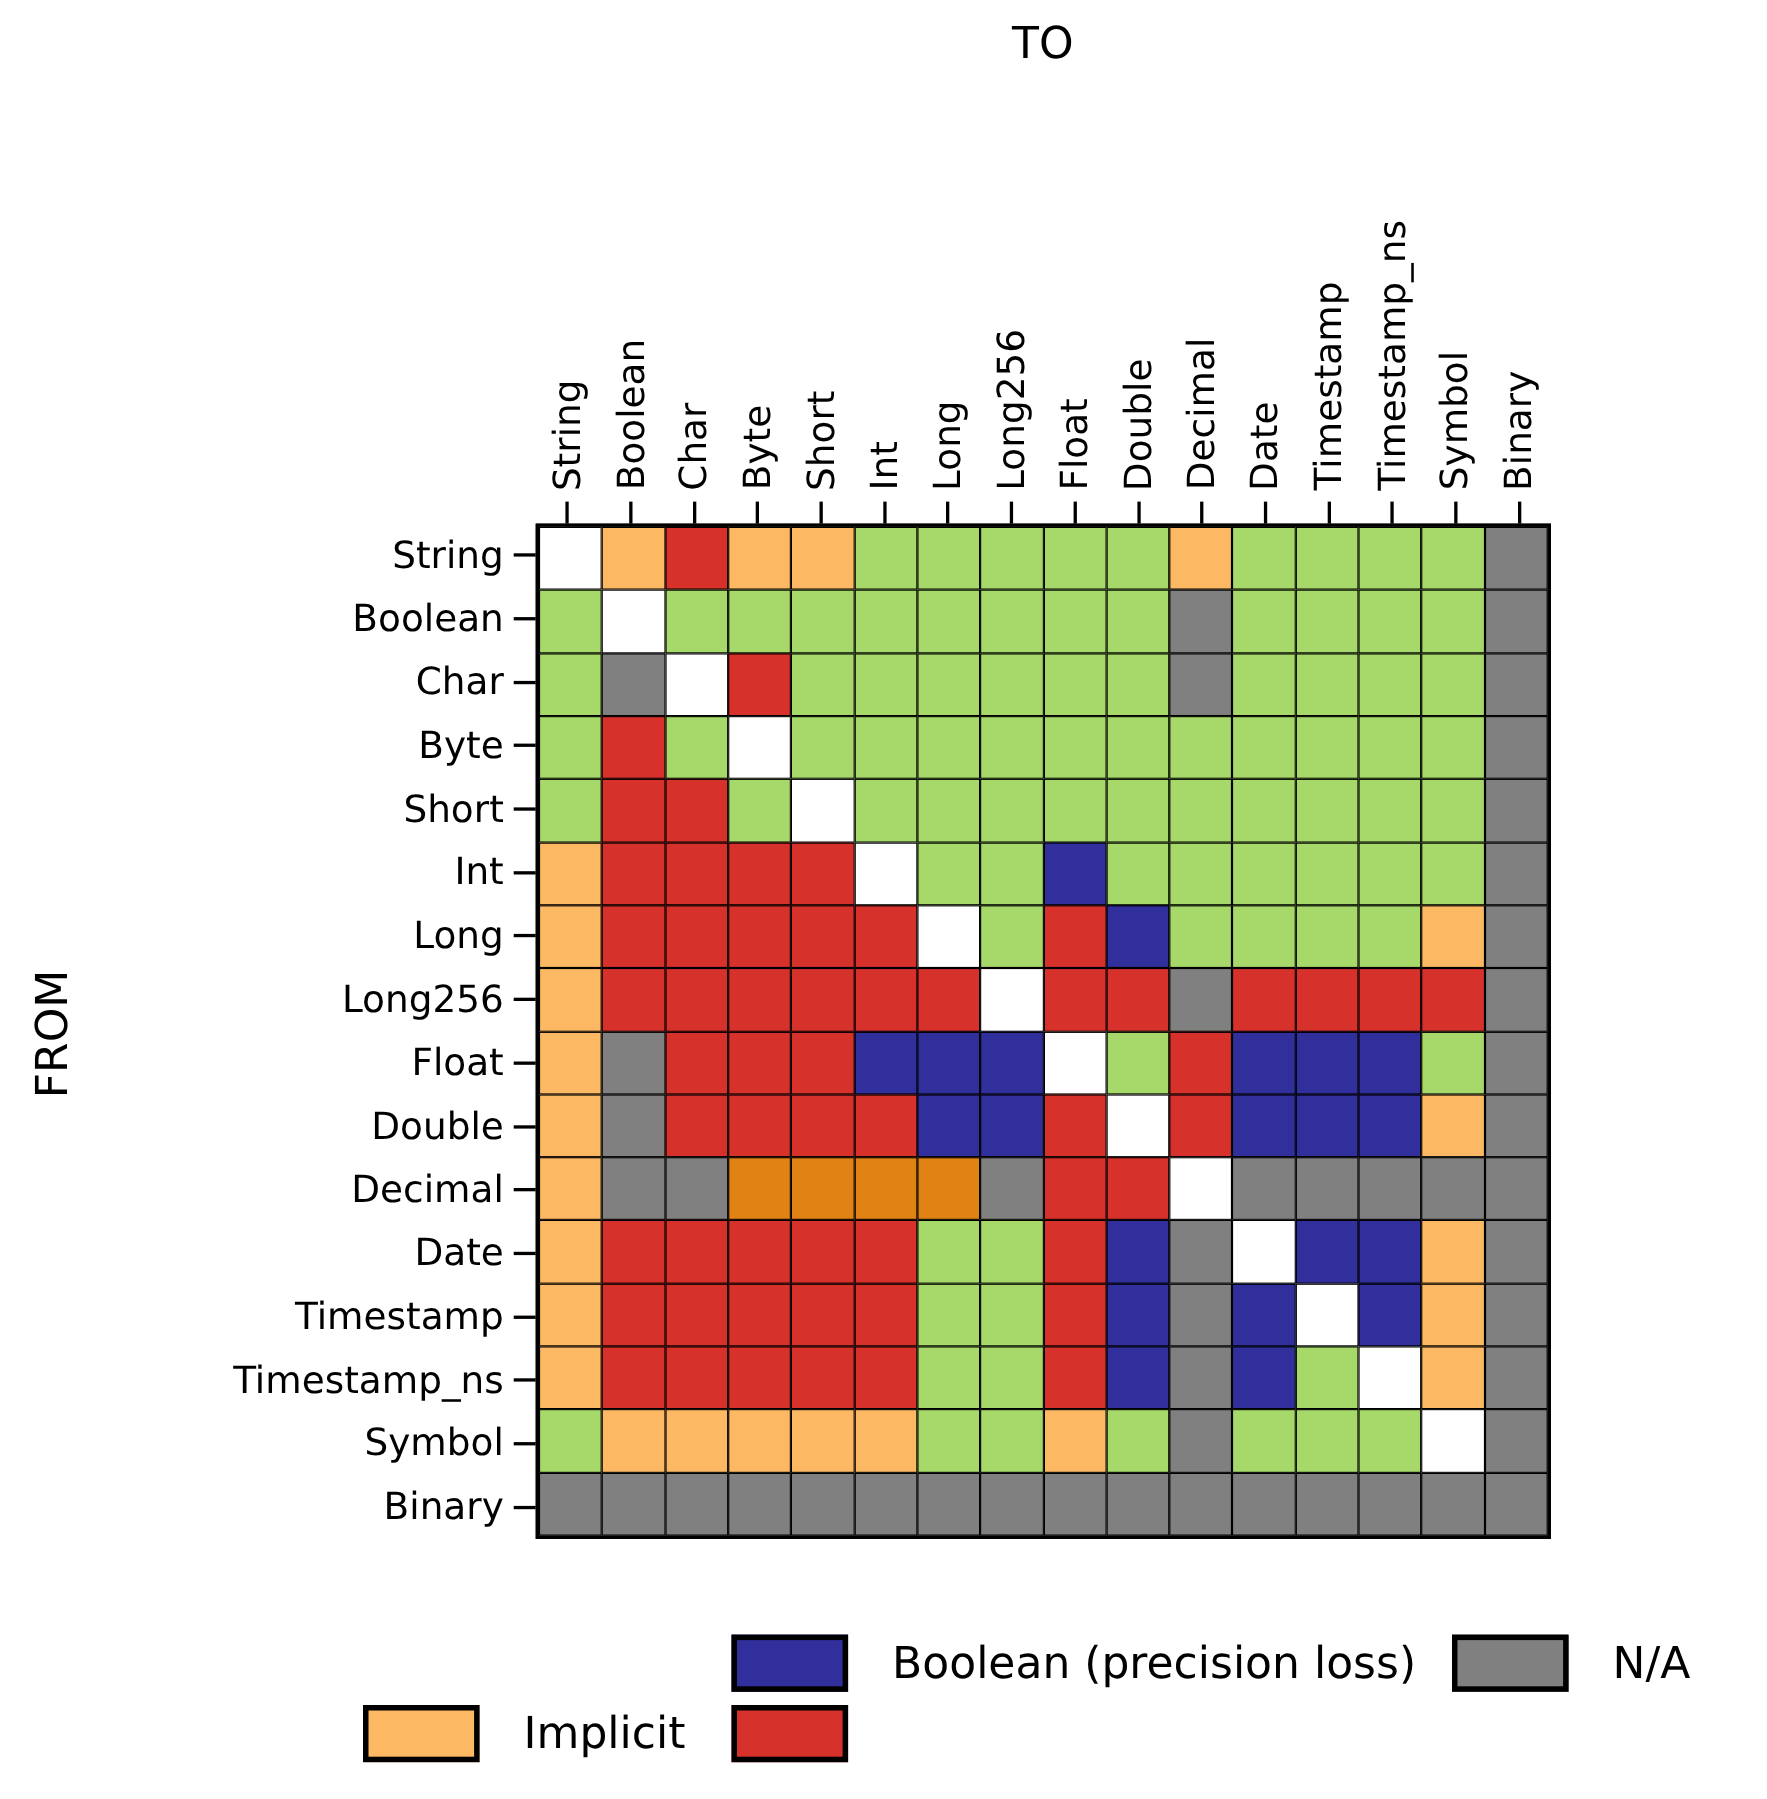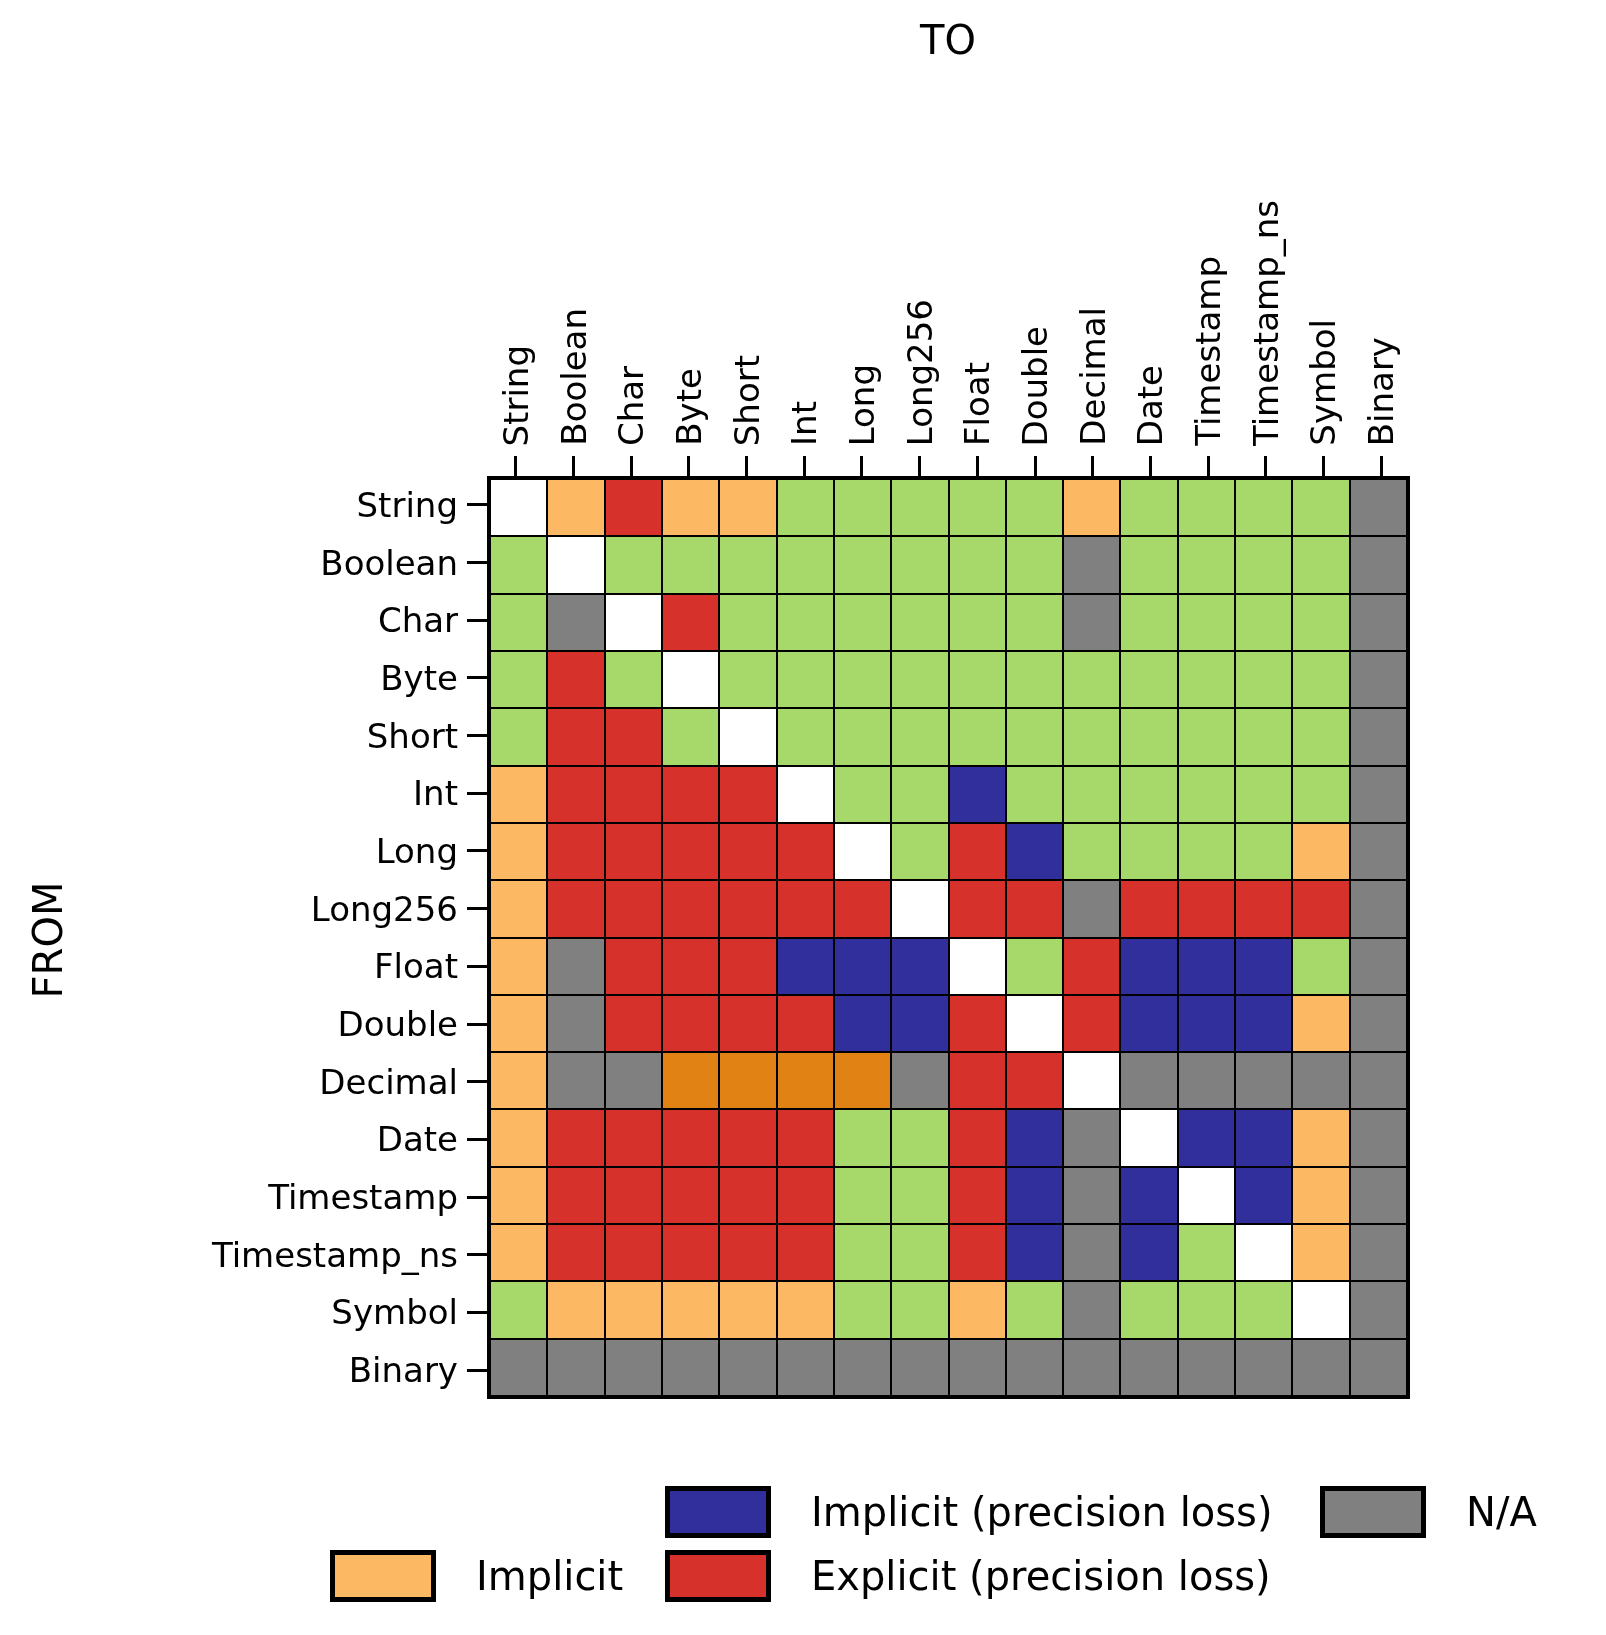--- a/index.html
+++ b/index.html
@@ -412,25 +412,24 @@
       <div class="cell" style="background: rgb(128, 128, 128);"></div>
     </div>
 
   <div id="legend">
       <div class="legend-item" style="left: 330px; top: 1550px;">
         <div class="swatch" style="background: rgb(253, 184, 99);"></div>
         <span class="legend-label">Implicit</span>
       </div>
       <div class="legend-item" style="left: 665px; top: 1486px;">
         <div class="swatch" style="background: rgb(48, 47, 156);"></div>
-        <span class="legend-label">Implicit (precision loss)</span>
+        <span class="legend-label">Boolean (precision loss)</span>
       </div>
       <div class="legend-item" style="left: 665px; top: 1550px;">
         <div class="swatch" style="background: rgb(215, 49, 43);"></div>
-        <span class="legend-label">Explicit (precision loss)</span>
       </div>
       <div class="legend-item" style="left: 1320px; top: 1486px;">
         <div class="swatch" style="background: rgb(128, 128, 128);"></div>
         <span class="legend-label">N/A</span>
       </div>
     </div>
 
 </div>
 
 </body></html>

